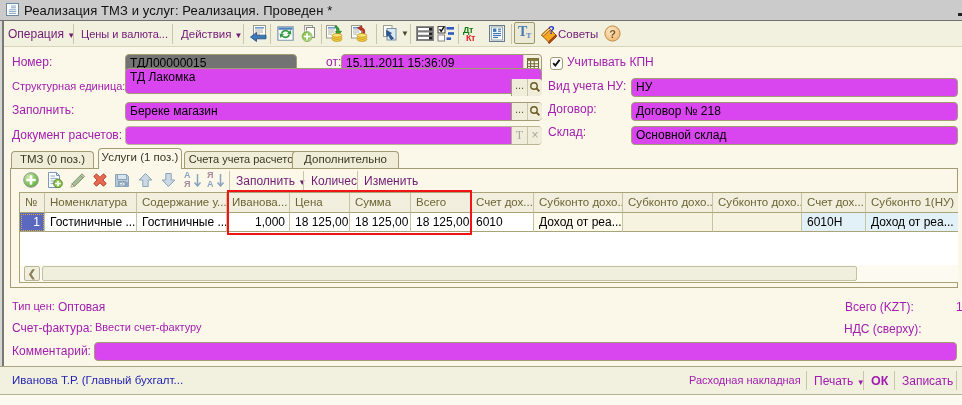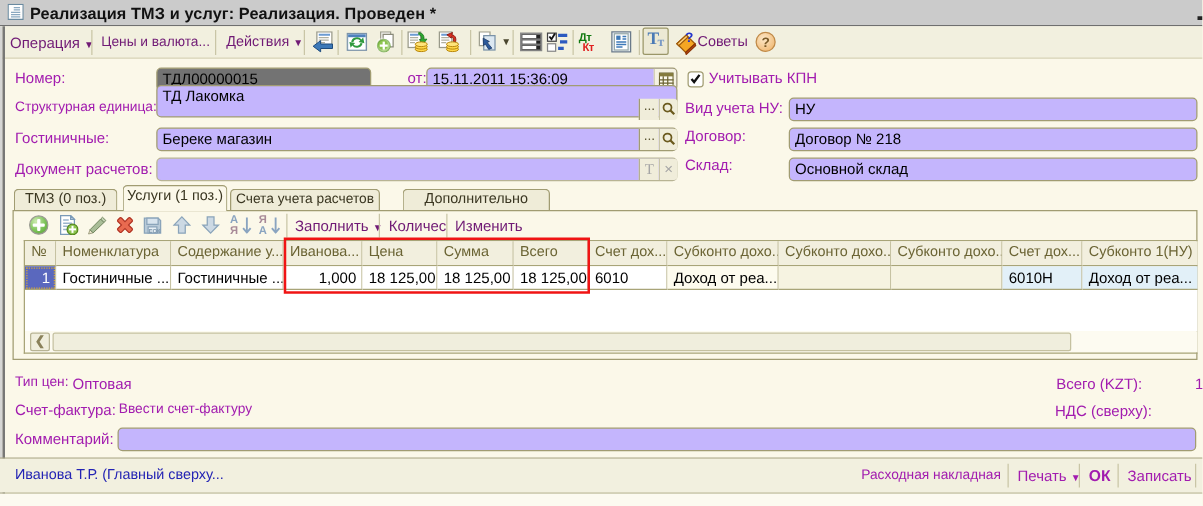--- a/index.html
+++ b/index.html
@@ -1,20 +1,20 @@
 <!DOCTYPE html>
 <html><head>
 <meta charset="utf-8">
 <style>
 html,body{margin:0;padding:0}
 body{width:962px;height:405px;position:relative;overflow:hidden;
  font-family:"Liberation Sans",sans-serif;font-size:12px;background:#fbf8e9;color:#3a3621}
 .abs{position:absolute}
 .lbl{position:absolute;color:#a21caf;font-size:12px;white-space:nowrap}
-.fld{position:absolute;background:#c4b5fd;border:1px solid #a19c72;border-radius:4px;
+.fld{position:absolute;background:#d946ef;border:1px solid #a19c72;border-radius:4px;
  box-sizing:border-box;font-size:12px;color:#000;line-height:17px;padding-left:4px;white-space:nowrap;overflow:hidden}
 .sep{position:absolute;width:1px;background:#c9c5a6}
 .tbtn{position:absolute;font-size:12px;color:#701a75;white-space:nowrap}
 .th{position:absolute;top:193px;height:20px;background:#f2efde;border-right:1px solid #c6c2a2;border-bottom:1px solid #a8a478;box-sizing:border-box;color:#6b6434;padding:3px 0 0 5px;font-size:11.5px;overflow:hidden;white-space:nowrap}
 .td{position:absolute;top:213px;height:19px;background:#fff;border-right:1px solid #c6c2a2;border-bottom:1px solid #a8a478;box-sizing:border-box;color:#000;padding:2px 4px 0 5px;font-size:12px;overflow:hidden;white-space:nowrap}
 svg{display:block}
 </style>
 </head>
 <body>
 
@@ -23,21 +23,21 @@
 <div class="abs" style="left:6px;top:3px">
 <svg width="13" height="13" viewBox="0 0 13 13">
  <rect x="0.5" y="0.5" width="12" height="12" fill="#fdfdfd" stroke="#6a8aa0" stroke-width="1"></rect>
  <line x1="5" y1="3" x2="10" y2="3" stroke="#8aa8c0"></line>
  <line x1="5" y1="4.8" x2="10" y2="4.8" stroke="#8aa8c0"></line>
  <line x1="2.8" y1="6.8" x2="10.2" y2="6.8" stroke="#8aa8c0"></line>
  <line x1="2.8" y1="8.6" x2="10.2" y2="8.6" stroke="#8aa8c0"></line>
  <line x1="2.8" y1="10.4" x2="10.2" y2="10.4" stroke="#8aa8c0"></line>
 </svg>
 </div>
-<div class="abs" style="left:24px;top:3px;font-size:13px;letter-spacing:0.1px;font-weight:bold;color:#111">Реализация ТМЗ и услуг: Реализация. Проведен *</div>
+<div class="abs" style="left:24px;top:3px;font-size:13px;letter-spacing:0.1px;font-weight:normal;color:#111">Реализация ТМЗ и услуг: Реализация. Проведен *</div>
 <div class="abs" style="left:958px;top:13px;width:4px;height:3px;background:#222"></div>
 
 <div class="abs" style="left:0;top:21px;width:962px;height:26px;background:#f2f0df;border-bottom:1px solid #d8d4b8;box-sizing:border-box"></div>
 <div class="abs" style="left:0;top:21px;width:962px;height:26px" id="toolbar1">
  <div class="tbtn" style="left:8px;top:6px">Операция <span style="font-size:8px">▼</span></div>
  <div class="sep" style="left:73px;top:3px;height:20px"></div>
  <div class="tbtn" style="left:81px;top:7px;font-size:11px">Цены и валюта...</div>
  <div class="sep" style="left:172px;top:3px;height:20px"></div>
  <div class="tbtn" style="left:181px;top:6.5px;font-size:11.5px">Действия <span style="font-size:8px">▼</span></div>
  <div class="sep" style="left:243px;top:3px;height:20px"></div>
@@ -209,21 +209,21 @@
       <path d="M2.2 5.2 L4.3 7.6 L8.6 1.9" stroke="#111" stroke-width="1.9" fill="none"></path>
     </svg>
 </div>
 <div class="lbl" style="left:567px;top:55px">Учитывать КПН</div>
 
 <div class="lbl" style="left:12px;top:80px;font-size:11px">Структурная единица:</div>
 <div class="fld" style="left:125px;top:68px;width:417px;height:26px">ТД Лакомка</div>
 <div class="lbl" style="left:548px;top:79px">Вид учета НУ:</div>
 <div class="fld" style="left:631px;top:78px;width:327px;height:19px">НУ</div>
 
-<div class="lbl" style="left:12px;top:103px">Гостиничные:</div>
+<div class="lbl" style="left:12px;top:103px">Заполнить:</div>
 <div class="fld" style="left:125px;top:102px;width:417px;height:19px">Береке магазин</div>
 <div class="lbl" style="left:548px;top:102px">Договор:</div>
 <div class="fld" style="left:631px;top:102px;width:327px;height:19px">Договор № 218</div>
 
 <div class="lbl" style="left:12px;top:128px">Документ расчетов:</div>
 <div class="fld" style="left:125px;top:126px;width:417px;height:19px;border-color:#b8b494"></div>
 <div class="lbl" style="left:548px;top:125px">Склад:</div>
 <div class="fld" style="left:631px;top:126px;width:327px;height:19px">Основной склад</div>
 
 <div class="abs" style="left:511px;top:79px;width:16px;height:17px;background:#f0edda;border-left:1px solid #a19c72;box-sizing:border-box;text-align:center;color:#5a5430;font-size:11px;line-height:12px">...</div>
@@ -239,21 +239,21 @@
       <circle cx="5" cy="5" r="3.2" fill="none" stroke="#6b5a1e" stroke-width="1.4"></circle>
       <line x1="7.4" y1="7.4" x2="10.4" y2="10.4" stroke="#6b5a1e" stroke-width="1.8"></line>
     </svg>
 </div>
 <div class="abs" style="left:511px;top:127px;width:16px;height:17px;background:#f0edda;border-left:1px solid #b5b190;box-sizing:border-box;text-align:center;color:#a5a5a5;font-size:12px;line-height:16px;font-family:'Liberation Serif',serif">T</div>
 <div class="abs" style="left:527px;top:127px;width:14px;height:17px;background:#f0edda;border-left:1px solid #c9c5a6;border-radius:0 3px 3px 0;text-align:center;color:#a5a5a5;font-size:12px;line-height:16px">×</div>
 
 <div class="abs" style="left:11px;top:151px;width:83px;height:17px;background:#efecd8;border:1px solid #a19c72;border-bottom:none;border-radius:4px 4px 0 0;box-sizing:border-box;text-align:center;line-height:14px;font-size:11.5px;color:#3a3621;z-index:3">ТМЗ (0 поз.)</div>
 <div class="abs" style="left:98px;top:148px;width:84px;height:21px;background:#fbf8e9;border:1px solid #a19c72;border-bottom:none;border-radius:4px 4px 0 0;box-sizing:border-box;text-align:center;line-height:17px;font-size:11.5px;color:#3a3621;z-index:5">Услуги (1 поз.)</div>
 <div class="abs" style="left:184px;top:151px;width:120px;height:17px;background:#efecd8;border:1px solid #a19c72;border-bottom:none;border-radius:4px 4px 0 0;box-sizing:border-box;text-align:center;line-height:14px;font-size:11px;color:#3a3621;z-index:3">Счета учета расчетов</div>
-<div class="abs" style="left:322px;top:151px;width:118px;height:17px;background:#efecd8;border:1px solid #a19c72;border-bottom:none;border-radius:4px 4px 0 0;box-sizing:border-box;text-align:center;line-height:14px;font-size:11.5px;color:#3a3621;z-index:3">Дополнительно</div>
+<div class="abs" style="left:292px;top:151px;width:107px;height:17px;background:#efecd8;border:1px solid #a19c72;border-bottom:none;border-radius:4px 4px 0 0;box-sizing:border-box;text-align:center;line-height:14px;font-size:11.5px;color:#3a3621;z-index:3">Дополнительно</div>
 
 <div class="abs" style="left:10px;top:168px;width:948px;height:120px;border:1px solid #a19c72;border-top:1px solid #a19c72;box-sizing:border-box;background:#fbf8e9"></div>
 
 <div id="toolbar2">
  <div class="abs" style="left:23px;top:172px">
       <svg width="16" height="16" viewBox="0 0 16 16">
   <defs>
           <radialGradient id="gg" cx="0.35" cy="0.3" r="0.9">
             <stop offset="0" stop-color="#cdeab0"></stop>
             <stop offset="0.55" stop-color="#7dc35a"></stop>
@@ -377,21 +377,21 @@
 <div class="lbl" style="left:12px;top:344px">Комментарий:</div>
 <div class="fld" style="left:94px;top:342px;width:863px;height:19px"></div>
 <div class="lbl" style="left:845px;top:300px">Всего (KZT):</div>
 <div class="lbl" style="left:956px;top:300px">1</div>
 <div class="lbl" style="left:844px;top:322px">НДС (сверху):</div>
 
 <div class="abs" style="left:0;top:366px;width:962px;height:1px;background:#aaa685"></div>
 <div class="abs" style="left:0;top:367px;width:962px;height:27px;background:#f2f0df"></div>
 <div class="abs" style="left:0;top:394px;width:962px;height:1px;background:#b5b190"></div>
 <div class="abs" style="left:0;top:395px;width:962px;height:10px;background:#fcfaf0"></div>
-<div class="lbl" style="left:12px;top:374px;font-size:11.5px;color:#2424b4">Иванова Т.Р. (Главный сверху...</div>
+<div class="lbl" style="left:12px;top:374px;font-size:11.5px;color:#2424b4">Иванова Т.Р. (Главный бухгалт...</div>
 <div class="lbl" style="left:689px;top:374px;font-size:11px">Расходная накладная</div>
 <div class="sep" style="left:806px;top:371px;height:19px"></div>
 <div class="lbl" style="left:814px;top:374px">Печать <span style="font-size:8px">▼</span></div>
 <div class="sep" style="left:863px;top:371px;height:19px"></div>
 <div class="lbl" style="left:871px;top:374px;font-weight:bold;font-size:12.5px">ОК</div>
 <div class="sep" style="left:894px;top:371px;height:19px"></div>
 <div class="lbl" style="left:902px;top:374px">Записать</div>
 <div class="sep" style="left:956px;top:371px;height:19px"></div>
 
 </body></html>

